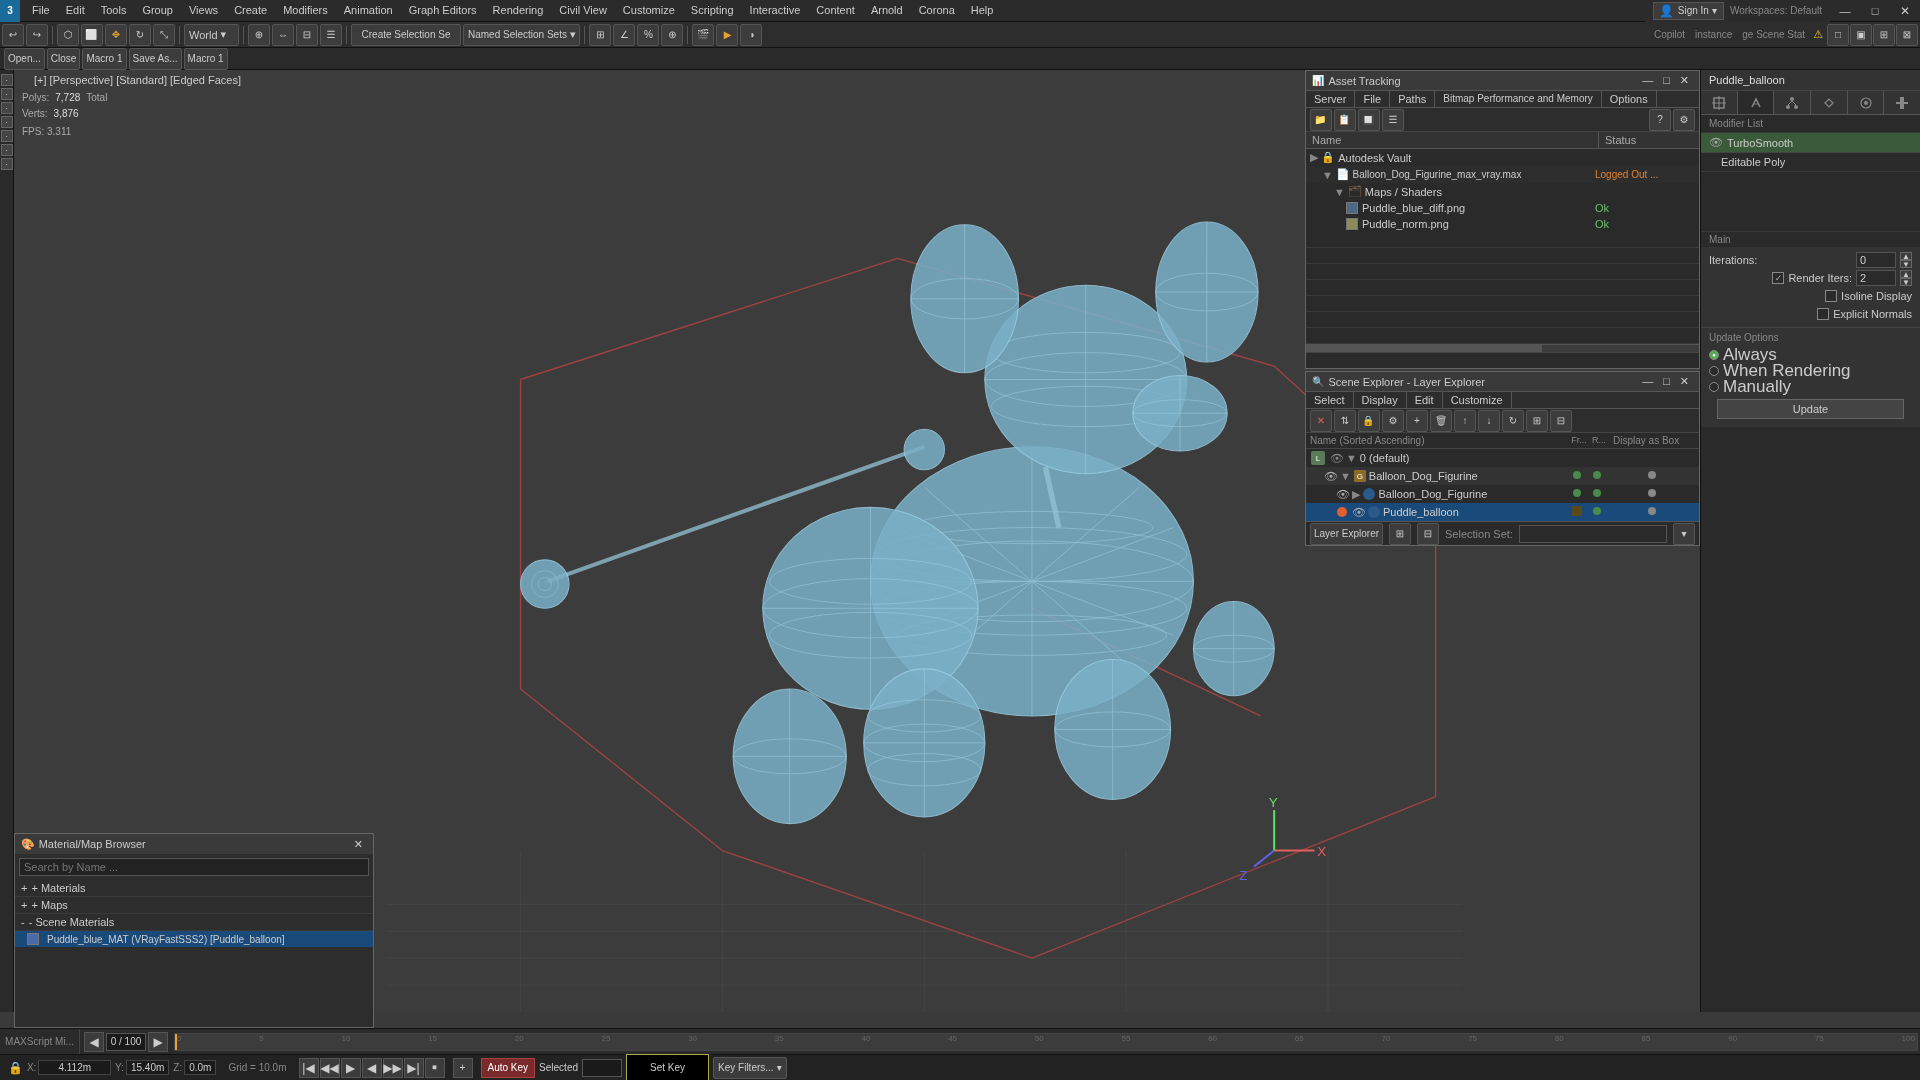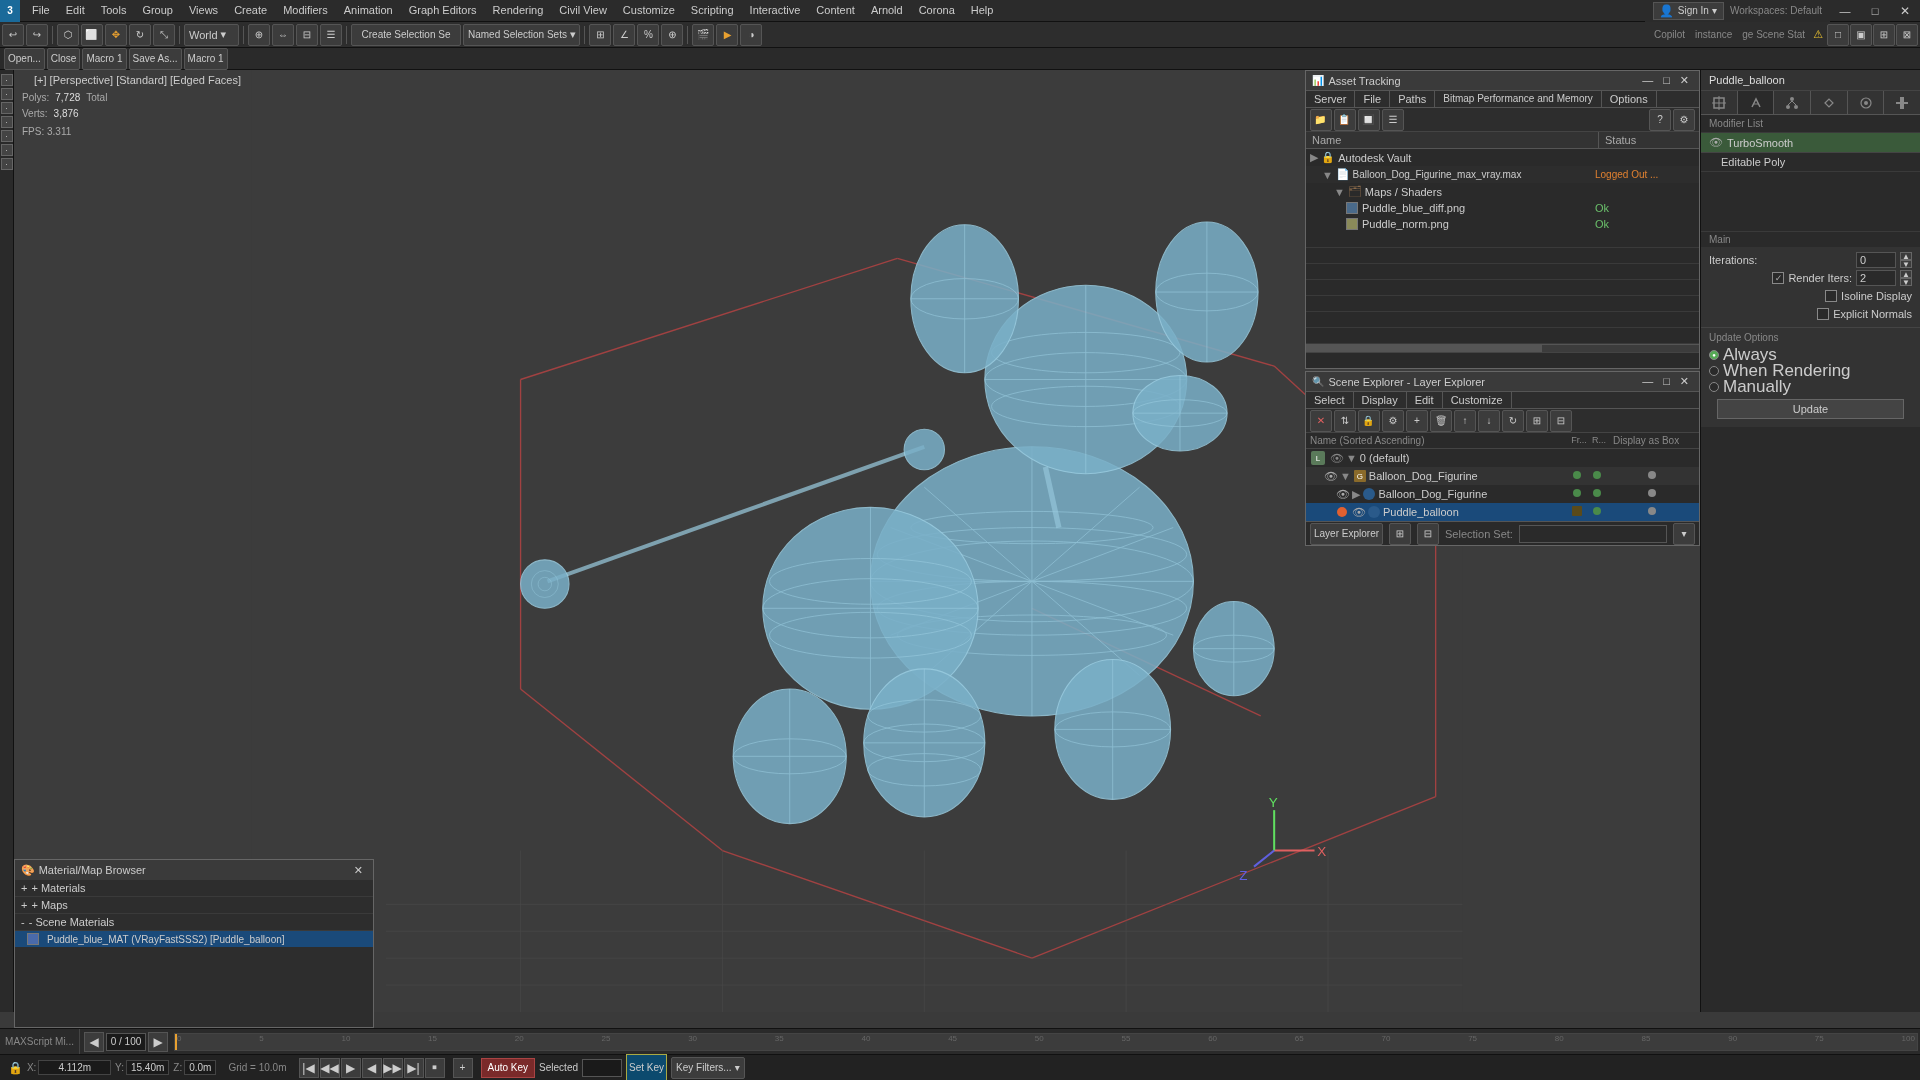--- a/index.html
+++ b/index.html
@@ -678,20 +678,23 @@
 </div>
 
 <div style="position:absolute; bottom:52px; left:14px; width:360px; background:#2d2d2d; border:1px solid #666; z-index:30;">
   <div class="mb-header">
     <span>🎨</span>
     <span style="margin-left:4px;">Material/Map Browser</span>
     <div style="margin-left:auto; display:flex; gap:2px;">
       <span style="cursor:pointer; padding:0 4px;">✕</span>
     </div>
   </div>
+  <div class="mb-search">
+    <input class="mb-search input" style="width: 100%; background: rgb(34, 34, 34); border: 1px solid rgb(85, 85, 85); color: rgb(204, 204, 204); font-size: 11px; padding: 2px 4px;" placeholder="Search by Name ...">
+  </div>
   <div class="mb-section">
     <span>+</span>
     <span>+ Materials</span>
   </div>
   <div class="mb-section">
     <span>+</span>
     <span>+ Maps</span>
   </div>
   <div class="mb-section">
     <span>-</span>
@@ -774,19 +777,19 @@
     <div class="play-btn">▶|</div>
     <div class="play-btn" style="font-size:9px;">⏹</div>
   </div>
 
   <div class="play-btn" style="margin:0 4px; font-size:10px;">+</div>
 
   <div style="display:flex; align-items:center; gap:4px; padding:0 4px;">
     <div style="height:20px; background:#7a2a2a; border:1px solid #aa4444; color:#fff; font-size:10px; padding:0 6px; cursor:pointer; display:flex; align-items:center;">Auto Key</div>
     <div style="font-size:10px; color:#ccc;">Selected</div>
     <input style="width: 40px; height: 18px; background: rgb(26, 26, 26); border: 1px solid rgb(85, 85, 85); color: rgb(204, 204, 204); font-size: 10px; text-align: center;">
-    <div style="height:28px; background:#0c4a6e; border:1px solid #aaaa44; color:#ccc; font-size:10px; padding:0 2px; cursor:pointer; display:flex; align-items:center;">Set Key</div>
+    <div style="height:28px; background:#000000; border:1px solid #aaaa44; color:#ccc; font-size:10px; padding:0 23px; cursor:pointer; display:flex; align-items:center;">Set Key</div>
     <div class="tb-dropdown" style="font-size:10px;">
       <span>Key Filters...</span>
       <span>▾</span>
     </div>
   </div>
 </div>
 
 </body></html>

